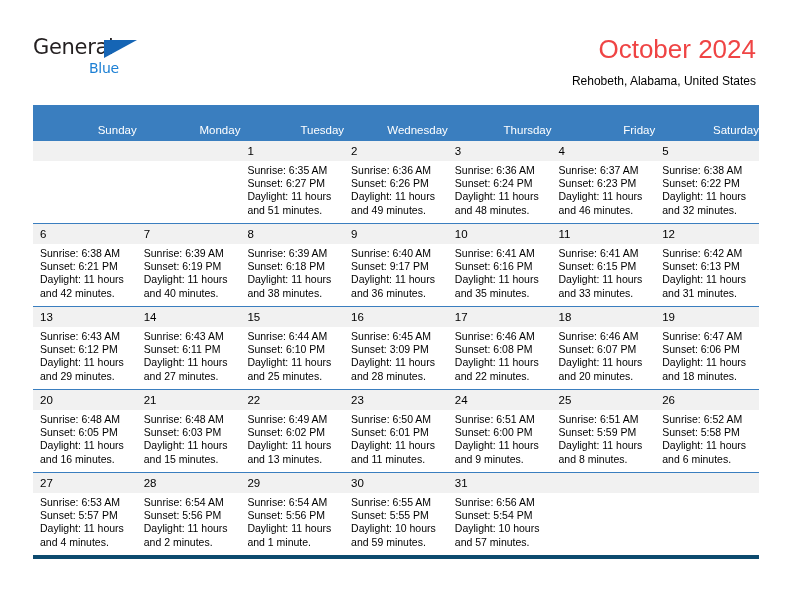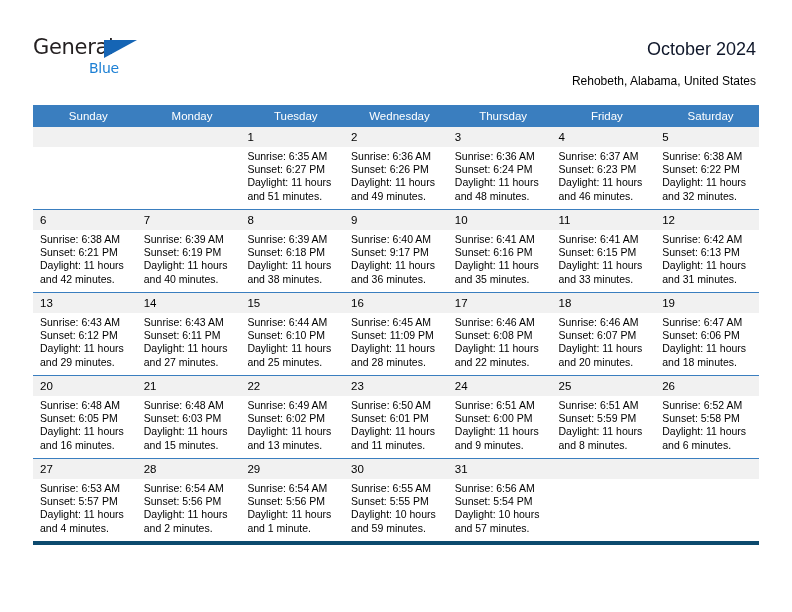--- a/index.html
+++ b/index.html
@@ -69,23 +69,23 @@
     line-height: 22px;
   }
 
   .title-block {
     position: absolute;
     right: 36px;
     top: 33px;
     text-align: right;
   }
   .cal-title {
-    font-size: 18px;
+    font-size: 26px;
     font-weight: 400;
-    color: #0f172a;
+    color: #ef4444;
     line-height: 32px;
     white-space: nowrap;
   }
   .cal-subtitle {
     margin-top: 7px;
     font-size: 12px;
     font-weight: 400;
     color: #000000;
     line-height: 18px;
     white-space: nowrap;
@@ -98,22 +98,22 @@
     top: 105px;
     width: 726px;
     border-collapse: collapse;
     table-layout: fixed;
   }
   .calendar th {
     background: #3a7ebf;
     color: #ffffff;
     font-size: 11.5px;
     font-weight: 400;
-    text-align: center;
-    padding: 5px 0 5px 7px;
+    text-align: right;
+    padding: 19px 0 5px 7px;
     height: 9px;
     border: none;
   }
   .calendar td {
     width: 103.71px;
     height: 82px;
     vertical-align: top;
     padding: 0;
     border: none;
     border-top: 1px solid #3a7ebf;
@@ -363,21 +363,21 @@
                 <div>Daylight: 11 hours</div>
                 <div>and 25 minutes.</div>
               </div>
             </div>
           </td>
           <td class="day-cell">
             <div class="cell-inner">
               <span class="daynum">16</span>
               <div class="lines">
                 <div>Sunrise: 6:45 AM</div>
-                <div>Sunset: 11:09 PM</div>
+                <div>Sunset: 3:09 PM</div>
                 <div>Daylight: 11 hours</div>
                 <div>and 28 minutes.</div>
               </div>
             </div>
           </td>
           <td class="day-cell">
             <div class="cell-inner">
               <span class="daynum">17</span>
               <div class="lines">
                 <div>Sunrise: 6:46 AM</div>

